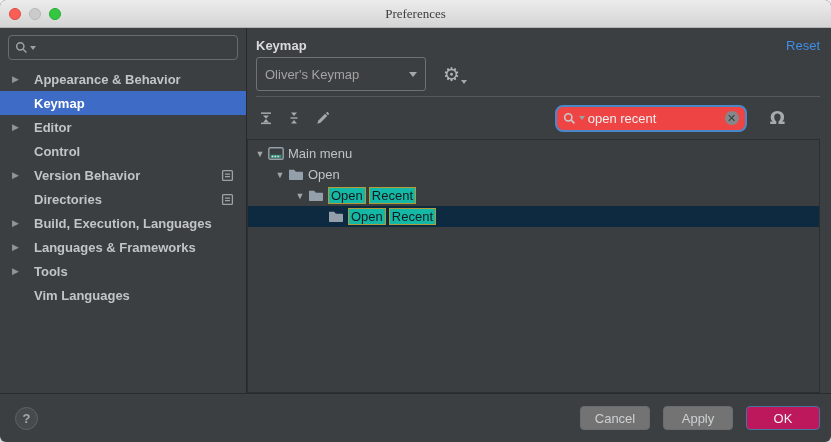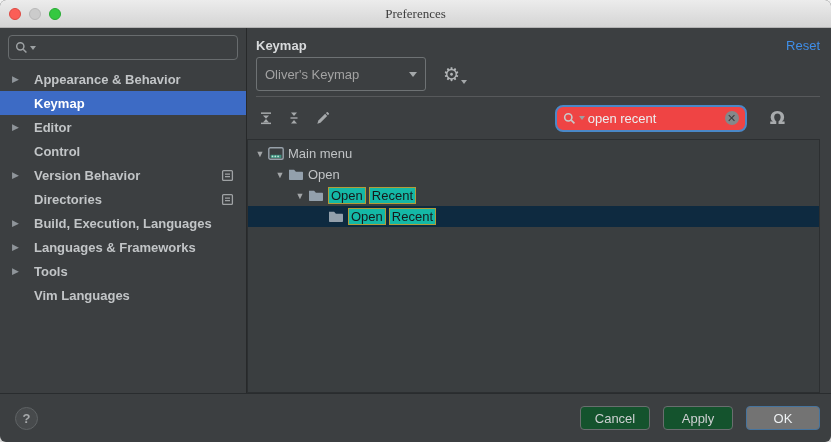--- a/index.html
+++ b/index.html
@@ -83,25 +83,25 @@
   .tree-icon { width:20px; flex:none; display:flex; align-items:center; }
   .chip { background:#14b8a6; border:1px solid #b19c39; border-radius:0;
     color:#17191b; padding:0 2px; margin-right:3px; line-height:15px; }
   
   .footer { height:49px; border-top:1px solid #292c2e; display:flex; align-items:center;
     padding:0 11px 0 15px; }
   .help-btn { width:23px; height:23px; border-radius:50%; background:#474a4c;
     border:1px solid #5f6365; color:#a6a9ab; display:flex; align-items:center;
     justify-content:center; font-weight:bold; cursor:pointer; }
   .btn-group { margin-left:auto; display:flex; gap:13px; }
-  .btn { min-width:70px; height:24px; border-radius:4px; background:#14532d;
+  .btn { min-width:70px; height:24px; border-radius:4px; background:#737373;
     border:1px solid #6a6d6f; color:#ced0d2; display:flex; align-items:center;
     justify-content:center; padding:0 12px; cursor:pointer;
     font:13px "Liberation Sans","DejaVu Sans",sans-serif; }
-  .btn.primary { background:#737373; border-color:#46749e; color:#eef1f3; min-width:74px; }
+  .btn.primary { background:#be185d; border-color:#46749e; color:#eef1f3; min-width:74px; }
 </style>
 </head>
 <body>
 
 <div class="window">
 
   <div class="titlebar">
     <div class="lights">
       <span class="light red"></span>
       <span class="light gray"></span>

